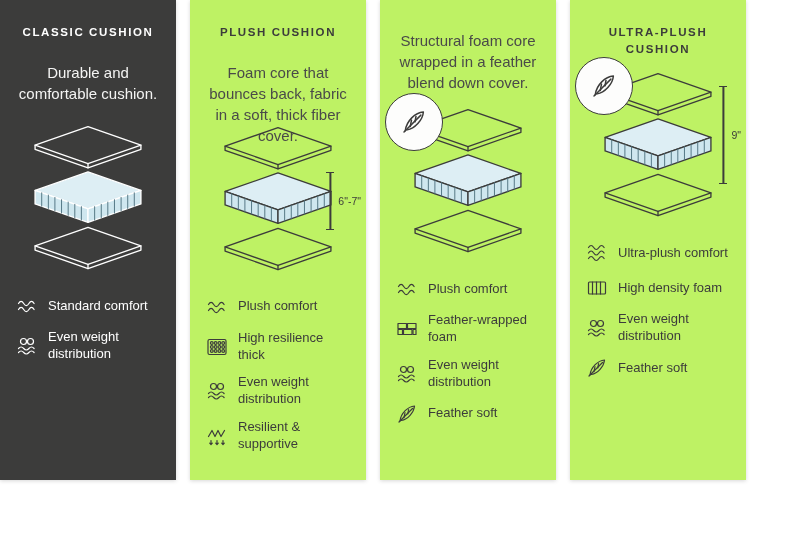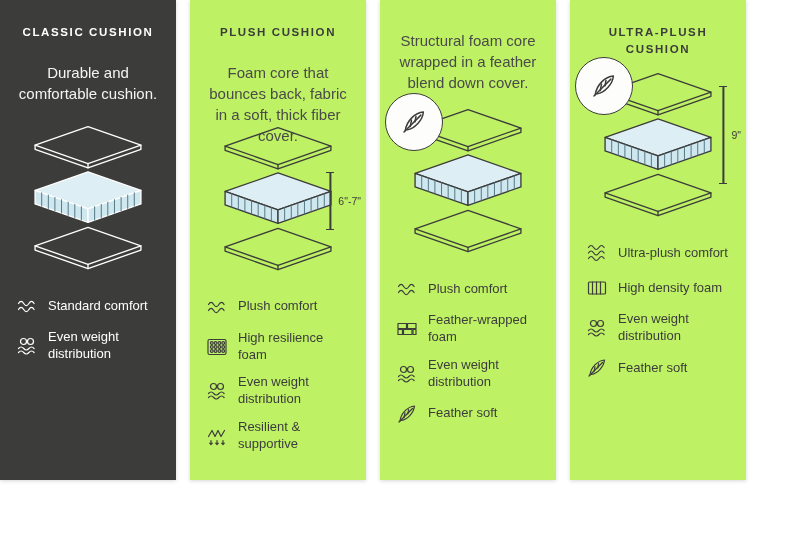--- a/index.html
+++ b/index.html
@@ -145,21 +145,21 @@
               <circle cx="6.8" cy="12" r="1.4"></circle>
               <circle cx="10.6" cy="12" r="1.4"></circle>
               <circle cx="14.4" cy="12" r="1.4"></circle>
               <circle cx="18.2" cy="12" r="1.4"></circle>
               <circle cx="6.8" cy="16" r="1.4"></circle>
               <circle cx="10.6" cy="16" r="1.4"></circle>
               <circle cx="14.4" cy="16" r="1.4"></circle>
               <circle cx="18.2" cy="16" r="1.4"></circle>
             </svg>
         </span>
-        <span class="f-label">High resilience foam</span>
+        <span class="f-label">High resilience thick</span>
       </div>
       <div class="feature">
         <span class="f-icon">
           <svg viewBox="0 0 24 24" width="24" height="24">
               <circle cx="8.5" cy="7.5" r="3"></circle>
               <circle cx="15.5" cy="7.5" r="3"></circle>
               <path d="M3.5 14.5 q2.6 -3 5.2 0 t5.2 0 t5.2 0 M3.5 18.5 q2.6 -3 5.2 0 t5.2 0 t5.2 0"></path>
             </svg>
         </span>
         <span class="f-label">Even weight distribution</span>

